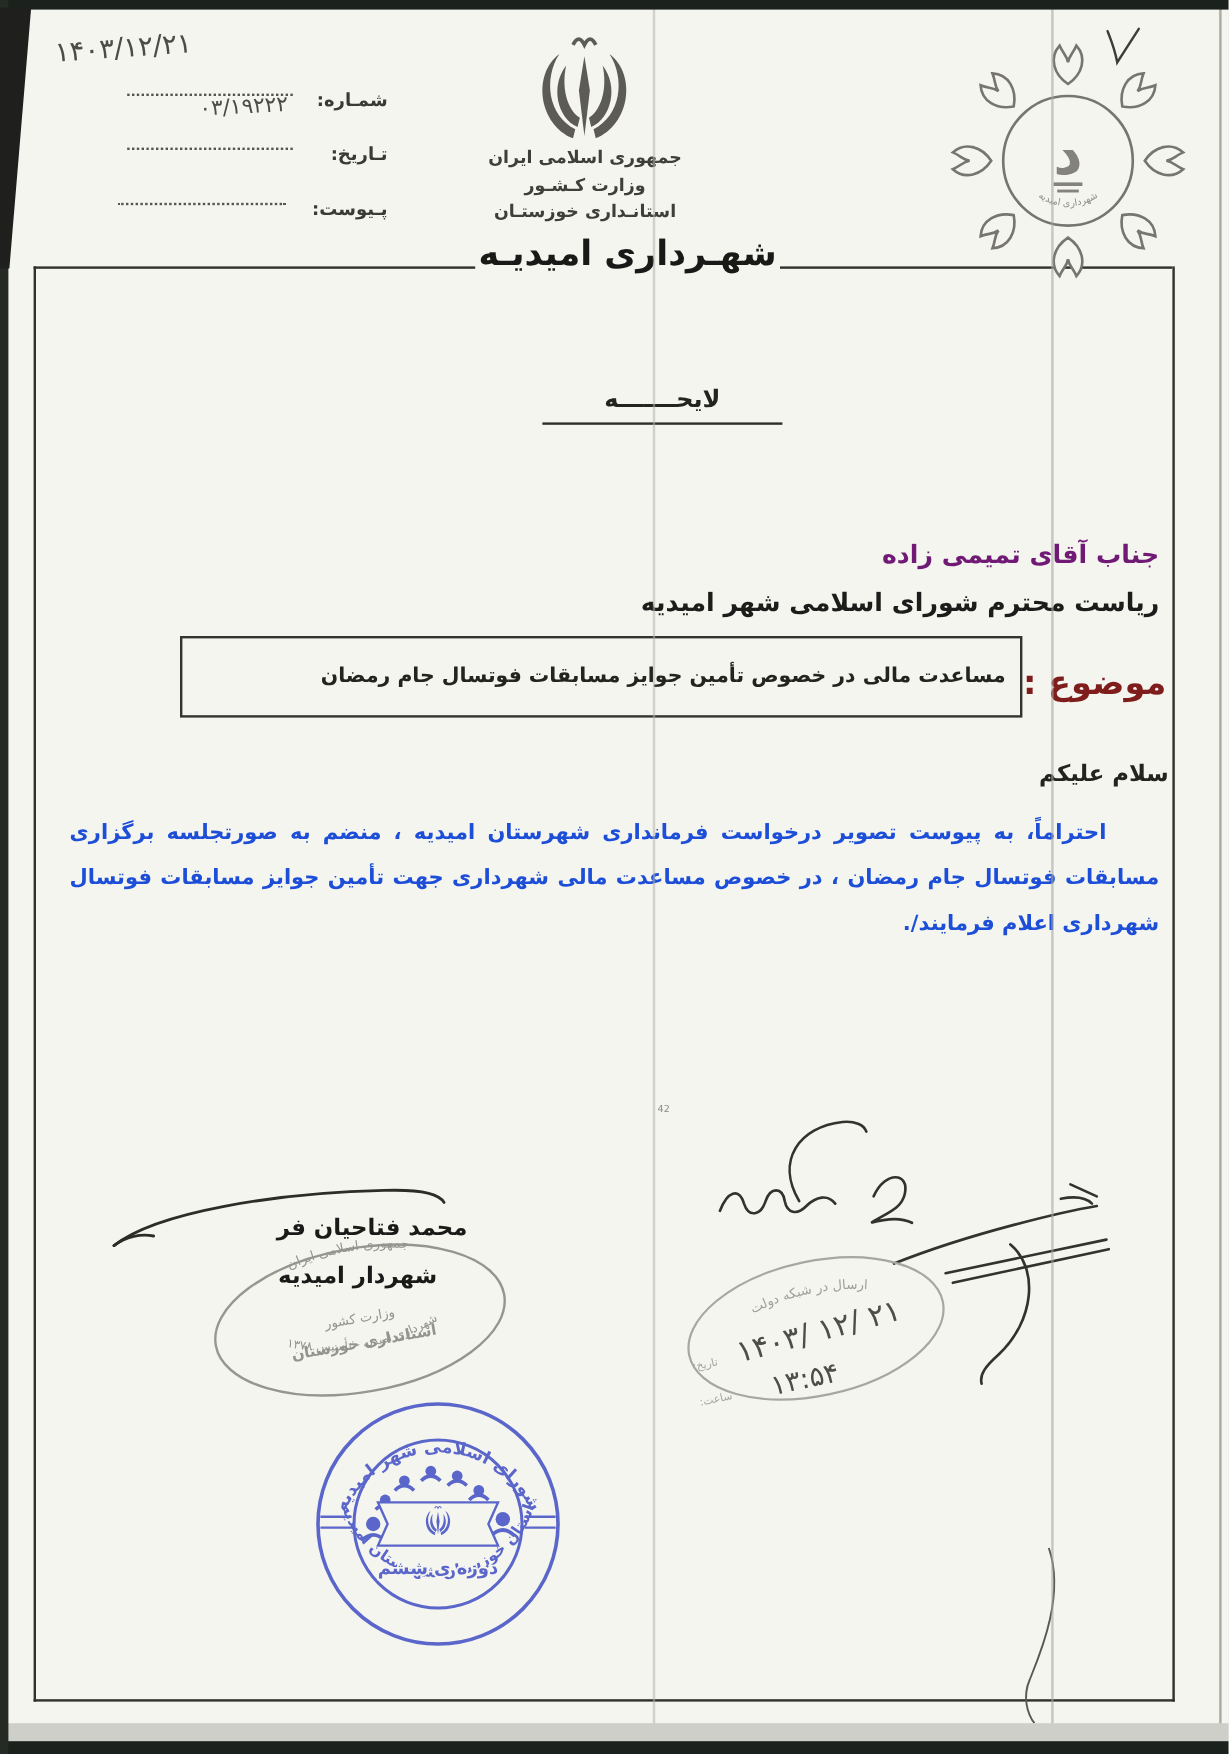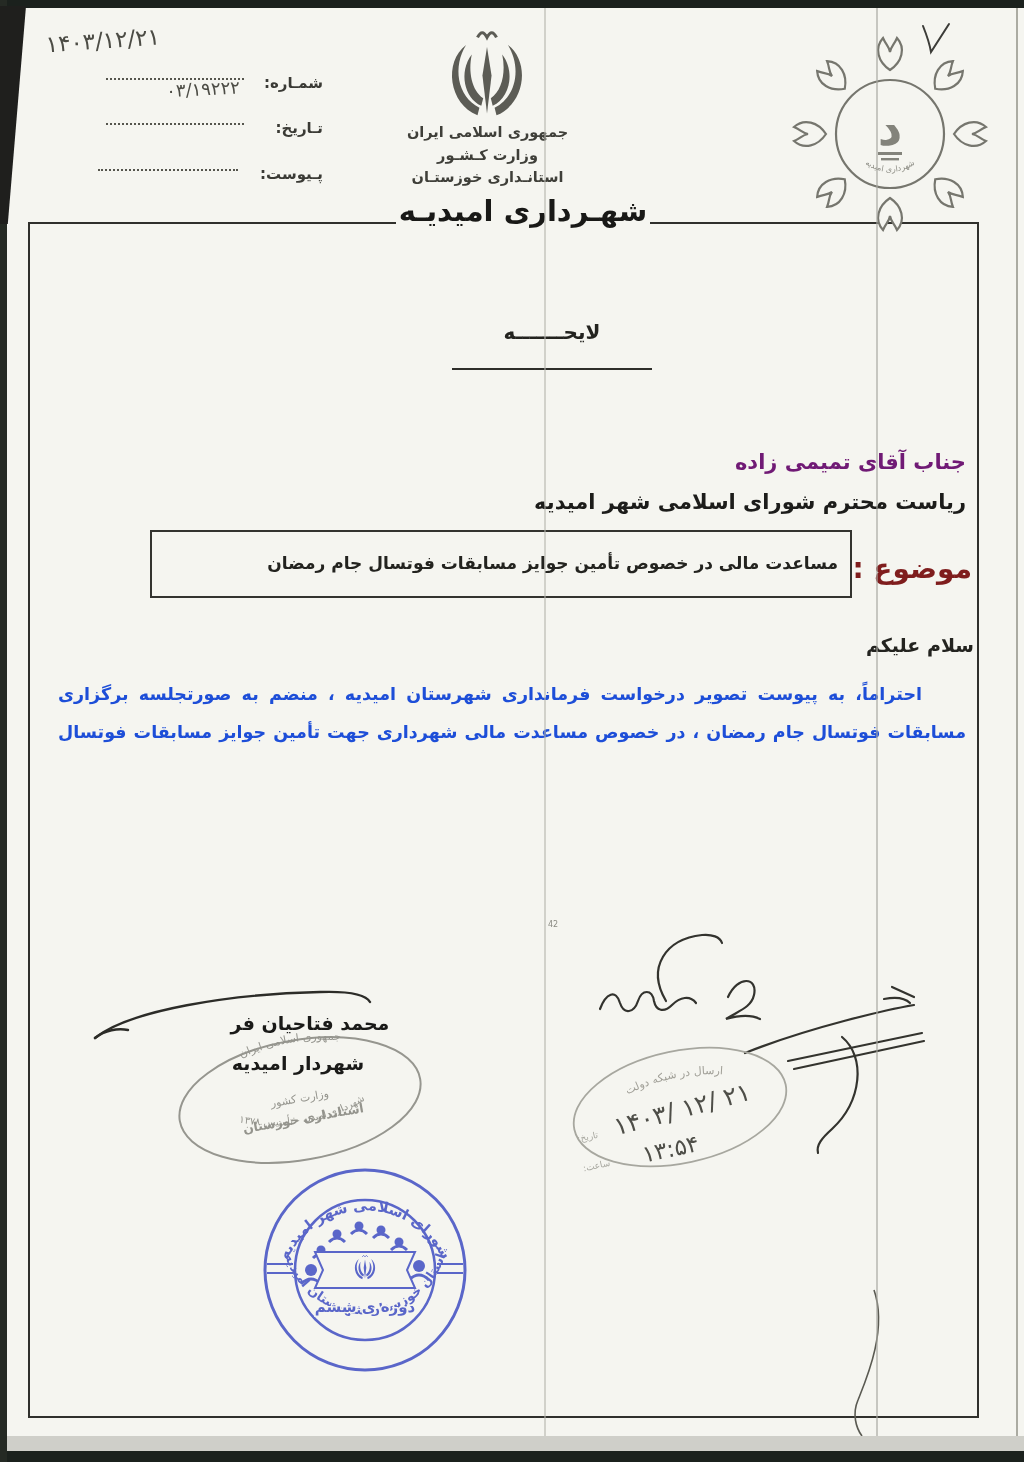--- a/index.html
+++ b/index.html
@@ -78,35 +78,36 @@
     <rect x="81" y="110" width="18" height="2.4" fill="#83837b"></rect>
     <defs>
         <path id="logoCap" d="M 52 102 A 44 44 0 0 0 128 102"></path>
       </defs>
     <text font-size="8" fill="#8f8f87">
       <textPath href="#logoCap" startOffset="50%" text-anchor="middle">شهرداری امیدیه</textPath>
     </text>
   </svg>
 
   <div class="abs rtl printed" style="left:452px;top:320px;width:200px;text-align:center;font-size:20px;
-       border-bottom:2px solid #2e2e2a;padding-bottom:24px;">لایحـــــــه</div>
+       border-bottom:2px solid #2e2e2a;padding-bottom:8px;">لایحـــــــه</div>
 
   <div class="abs rtl printed" style="right:58px;top:450px;font-size:21px;color:#701a75;">جناب آقای تمیمی زاده</div>
   <div class="abs rtl printed" style="right:58px;top:490px;font-size:21px;color:#1c1c1a;">ریاست محترم شورای اسلامی شهر امیدیه</div>
 
   <div class="abs rtl printed" style="right:52px;top:552px;font-size:28px;color:#7f1d1d;">موضوع :</div>
   <div class="abs" style="left:150px;top:530px;width:698px;height:64px;border:2px solid #33332f;">
     <div class="rtl printed" style="position:absolute;right:12px;left:10px;top:0;line-height:62px;font-size:17px;text-align:right;">مساعدت مالی در خصوص تأمین جوایز مسابقات فوتسال جام رمضان</div>
   </div>
 
   <div class="abs rtl printed" style="right:50px;top:634px;font-size:19px;">سلام علیکم</div>
 
   <div class="abs" style="left:58px;top:684px;width:908px;">
     <div class="bodyline" style="padding-right:44px;">احتراماً، به پیوست تصویر درخواست فرمانداری شهرستان امیدیه ، منضم به صورتجلسه برگزاری</div>
     <div class="bodyline">مسابقات فوتسال جام رمضان ، در خصوص مساعدت مالی شهرداری جهت تأمین جوایز مسابقات فوتسال</div>
+    <div class="bodyline last">شهرداری اعلام فرمایند/.</div>
   </div>
 
   <svg class="abs artifact" style="left:170px;top:1028px;" width="260" height="150" viewBox="0 0 260 150">
     <g transform="rotate(-10 130 72)" fill="#8f8f88" opacity="0.95">
       <ellipse cx="130" cy="72" rx="122" ry="60" fill="none" stroke="#91918a" stroke-width="2"></ellipse>
       <defs>
         <path id="mTop" d="M 24 66 A 106 52 0 0 1 236 66"></path>
         <path id="mBot" d="M 36 62 A 100 50 0 0 0 224 62"></path>
       </defs>
       <text font-size="11">

